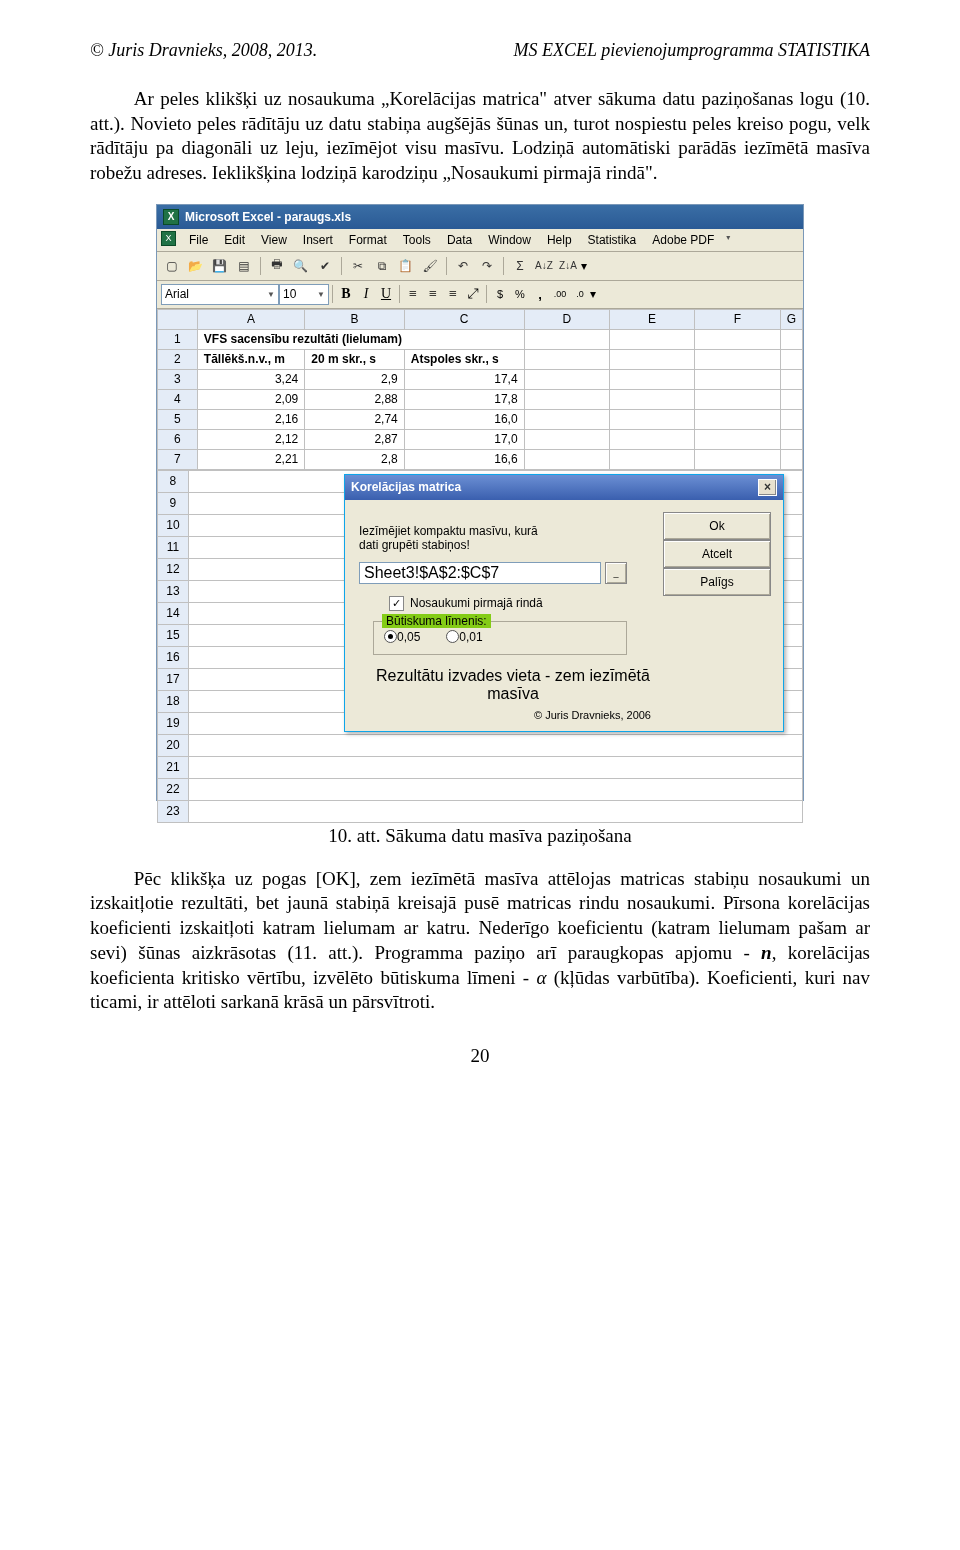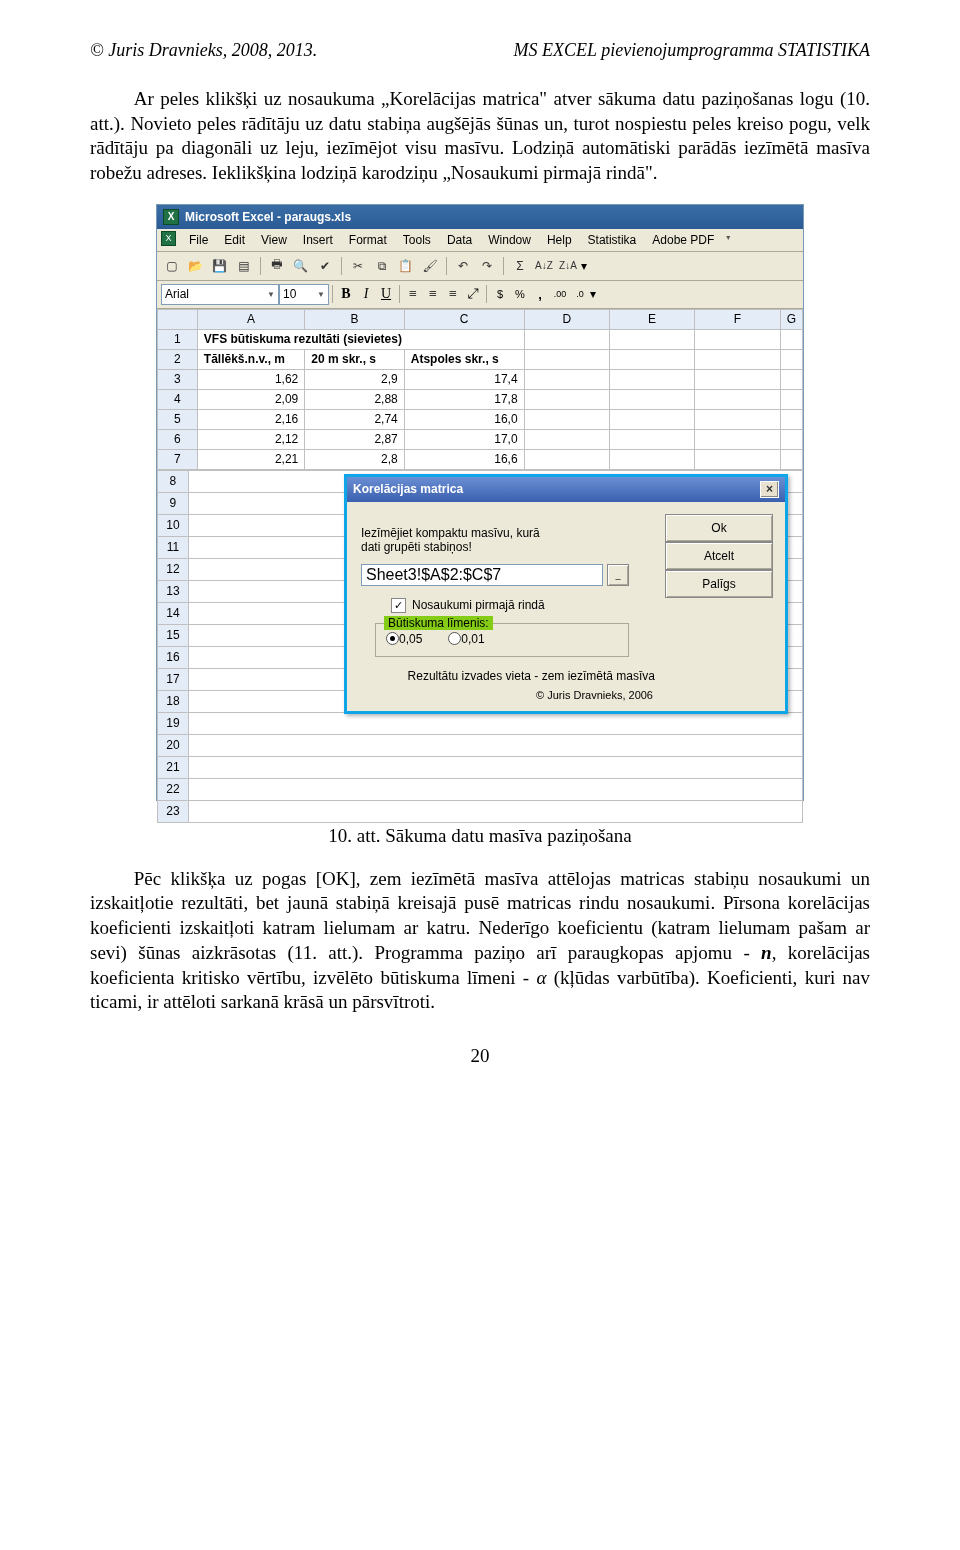--- a/index.html
+++ b/index.html
@@ -117,21 +117,21 @@
   .dialog-area {
     position: relative;
     height: 330px;
     background:#fff;
   }
   .dialog-area table.bgrows { position:absolute;top:0;left:0;border-collapse:collapse;}
   .dialog-area table.bgrows th { background:#e4ecf7;border:1px solid #c0c0c0;height:19px;width:28px;font-weight:normal;font-size:12px;text-align:center;}
   .dialog-area table.bgrows td { border:1px solid #c0c0c0;height:19px;}
   .dlg {
     position:absolute; left:187px; top:4px; width:438px;
-    border:3px solid #0ea5e9;
+    border:1px solid #0ea5e9;
     background:#ece9d8;
     box-shadow:2px 2px 4px rgba(0,0,0,.3);
   }
   .dlg-title {
     background:linear-gradient(#6b8fd4,#3a5fae);
     color:#fff;font-weight:bold;padding:4px 6px;display:flex;align-items:center;
   }
   .dlg-title .close {
     margin-left:auto;width:17px;height:15px;background:#e8e1cf;border:1px solid #fff;
     color:#333;font-size:12px;font-weight:bold;display:flex;align-items:center;justify-content:center;
@@ -158,21 +158,21 @@
     display:flex;align-items:center;justify-content:center;font-size:9px;
   }
   .chk { display:flex;align-items:center;gap:6px;margin:0 0 10px 30px;font-size:12px;}
   .chk .box{width:13px;height:13px;border:1px solid #888;background:#fff;display:flex;align-items:center;justify-content:center;font-size:11px;}
   .groupbox { border:1px solid #aca899;margin:0 26px 12px 14px;padding:8px 10px 10px 10px;position:relative;}
   .groupbox .legend{position:absolute;top:-8px;left:8px;background:#84cc16;padding:0 4px;font-size:12px;}
   .radios{display:flex;gap:26px;font-size:12px;}
   .radios .r{display:flex;align-items:center;}
   .radios .dot{width:11px;height:11px;border:1px solid #555;border-radius:50%;background:#fff;display:flex;align-items:center;justify-content:center;}
   .radios .dot.sel::after{content:"";width:5px;height:5px;background:#000;border-radius:50%;}
-  .outnote { font-size:12px;text-align:right;margin:10px 0 2px 14px;}
+  .outnote { font-size:16px;text-align:center;margin:10px 0 2px 14px;}
   .copyright { font-size:11px;text-align:right;margin:6px 2px 0 0;}
   .italic { font-style: italic; }
 </style>
 </head>
 <body>
 <div class="page">
 
   <div class="header">
     <span>© Juris Dravnieks, 2008, 2013.</span>
     <span>MS EXCEL pievienojumprogramma STATISTIKA</span>
@@ -265,39 +265,39 @@
         <th style="width:96px;">A</th>
         <th style="width:90px;">B</th>
         <th style="width:110px;">C</th>
         <th style="width:76px;">D</th>
         <th style="width:76px;">E</th>
         <th style="width:76px;">F</th>
         <th>G</th>
       </tr>
       <tr>
         <th class="rowh">1</th>
-        <td class="leftc bold" colspan="3">VFS būtiskuma rezultāti (sievietes)</td>
+        <td class="leftc bold" colspan="3">VFS sacensību rezultāti (lielumam)</td>
         <td></td>
             <td></td>
             <td></td>
             <td></td>
       </tr>
       <tr>
         <th class="rowh">2</th>
         <td class="leftc bold">Tāllēkš.n.v., m</td>
         <td class="leftc bold">20 m skr., s</td>
         <td class="leftc bold">Atspoles skr., s</td>
         <td></td>
             <td></td>
             <td></td>
             <td></td>
       </tr>
       <tr>
             <th class="rowh">3</th>
-            <td>1,62</td>
+            <td>3,24</td>
             <td>2,9</td>
             <td>17,4</td>
             <td></td>
             <td></td>
             <td></td>
             <td></td>
           </tr>
       <tr>
             <th class="rowh">4</th>
             <td>2,09</td>

